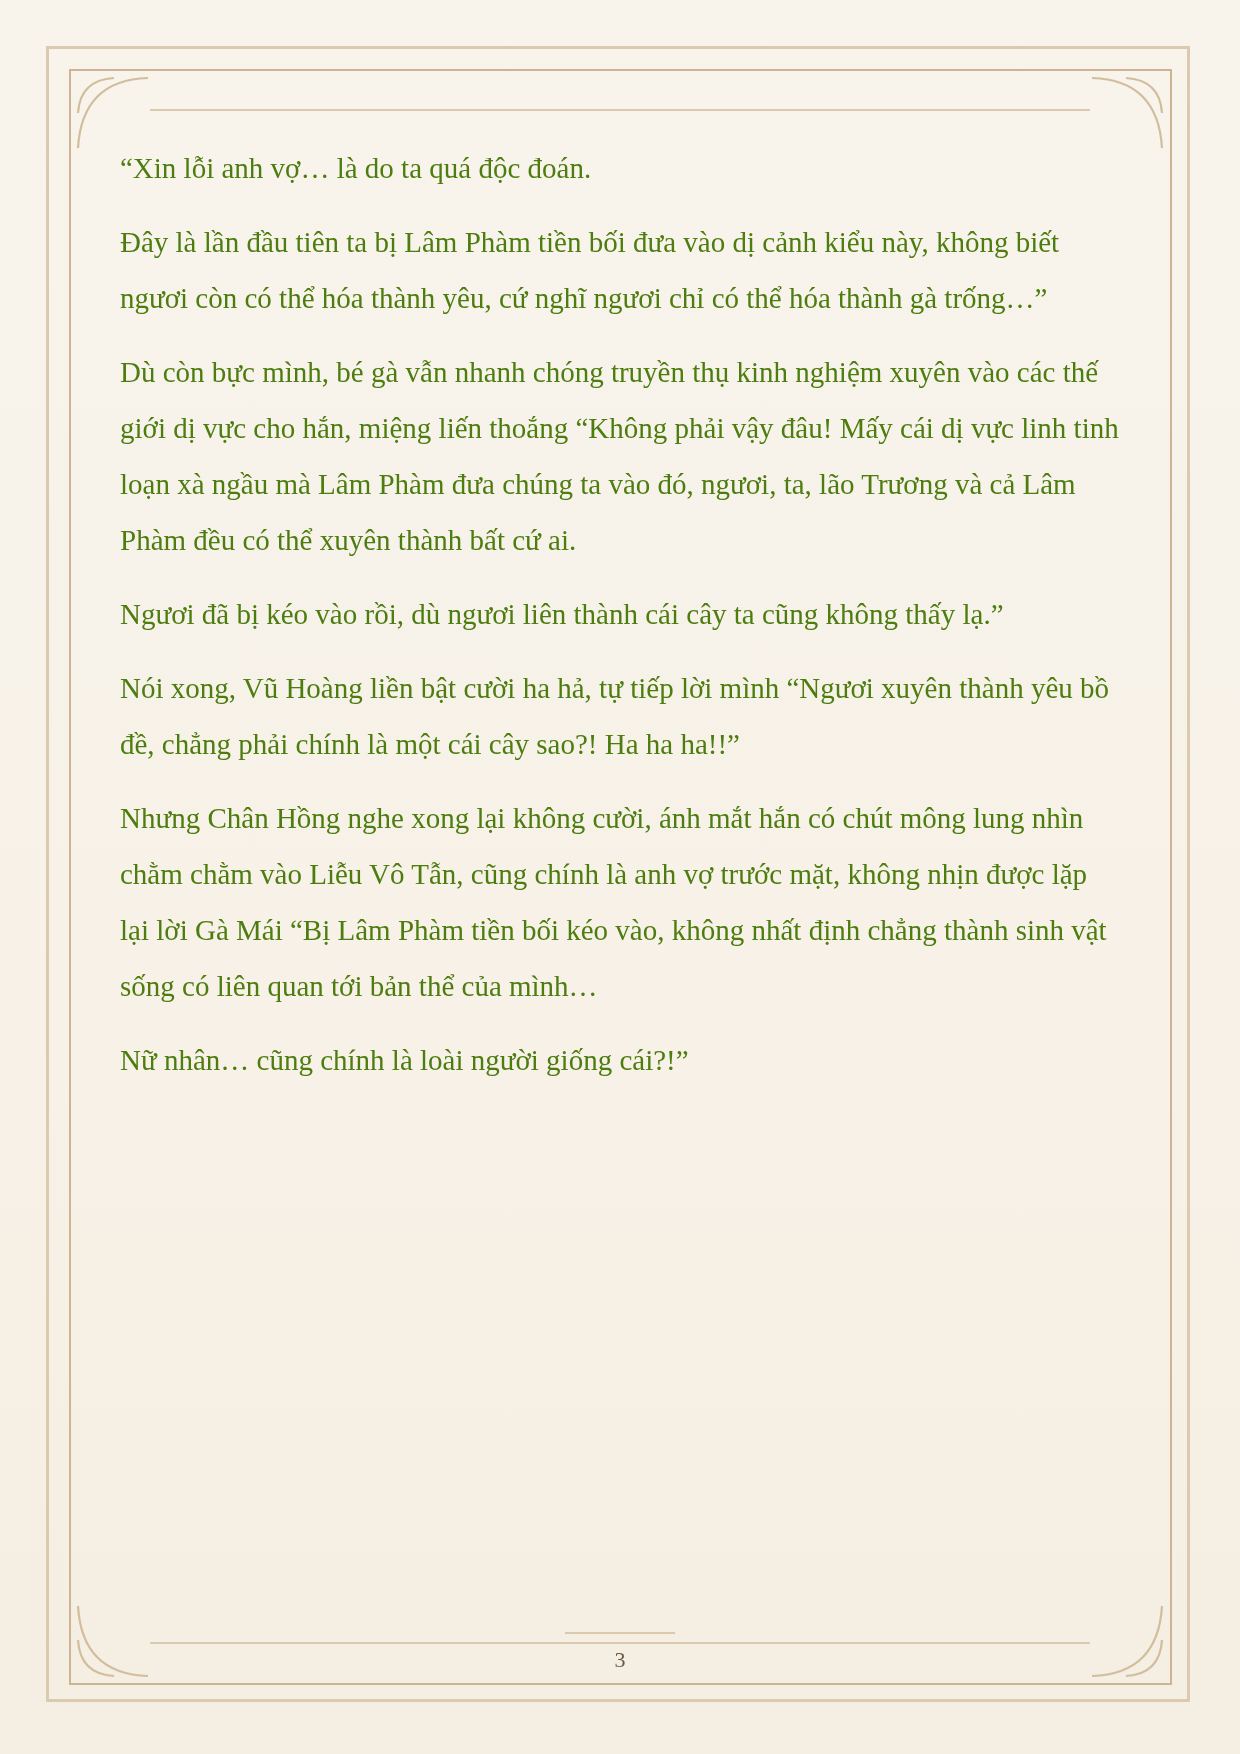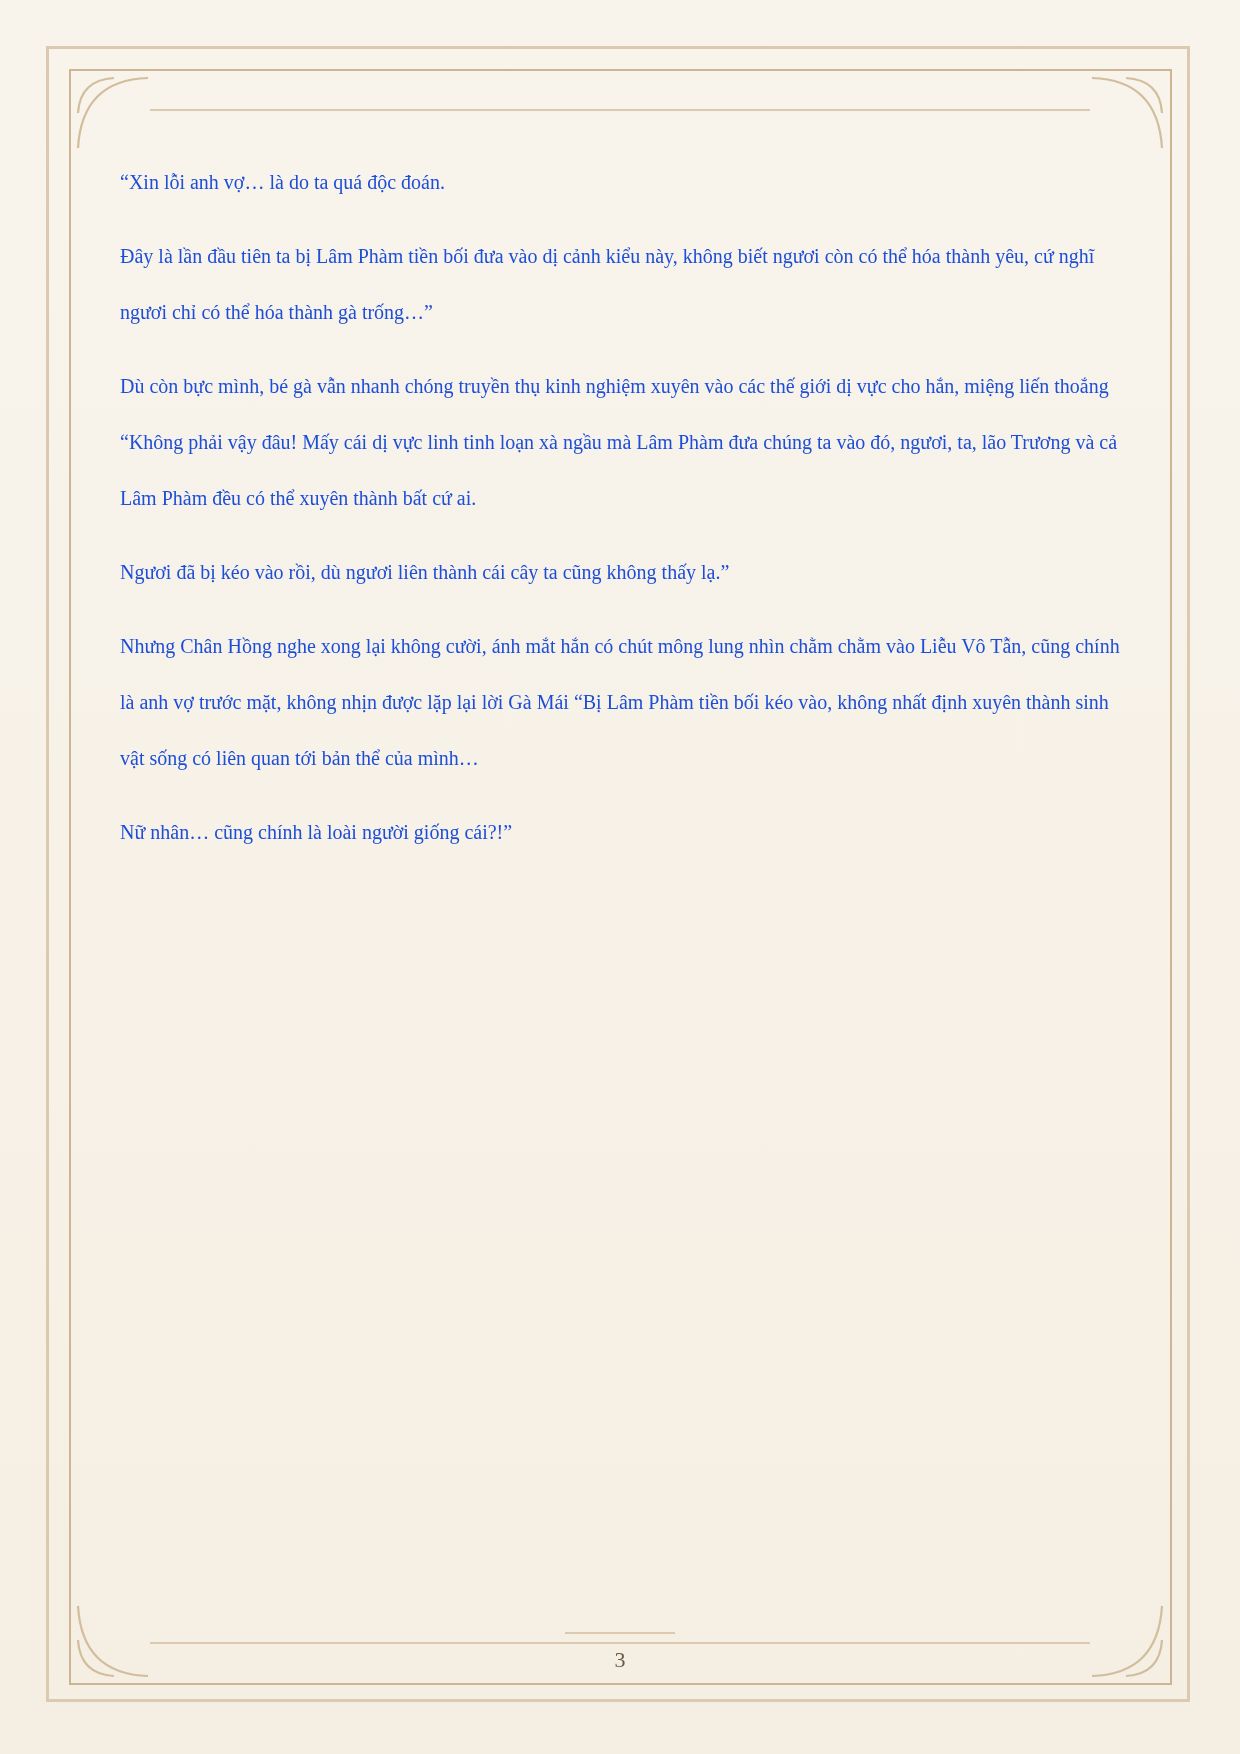--- a/index.html
+++ b/index.html
@@ -36,24 +36,24 @@
       position: absolute;
       left: 0;
       top: 0;
       width: 1240px;
       height: 1754px;
       pointer-events: none;
     }
     .content {
       position: absolute;
       left: 120px;
-      top: 154px;
+      top: 140px;
       width: 1000px;
-      color: #1d4ed8;
-      font-size: 20px;
+      color: #4d7c0f;
+      font-size: 29px;
       line-height: 56px;
     }
     .content p {
       margin: 0 0 18px 0;
       padding: 0;
     }
     .page-number {
       position: absolute;
       left: 0;
       width: 1240px;
@@ -98,17 +98,18 @@
     <line x1="150" y1="1643" x2="1090" y2="1643"></line>
     <line x1="565" y1="1633" x2="675" y2="1633"></line>
   </g>
 </svg>
 
 <div class="content">
   <p>“Xin lỗi anh vợ… là do ta quá độc đoán.</p>
   <p>Đây là lần đầu tiên ta bị Lâm Phàm tiền bối đưa vào dị cảnh kiểu này, không biết ngươi còn có thể hóa thành yêu, cứ nghĩ ngươi chỉ có thể hóa thành gà trống…”</p>
   <p>Dù còn bực mình, bé gà vẫn nhanh chóng truyền thụ kinh nghiệm xuyên vào các thế giới dị vực cho hắn, miệng liến thoắng “Không phải vậy đâu! Mấy cái dị vực linh tinh loạn xà ngầu mà Lâm Phàm đưa chúng ta vào đó, ngươi, ta, lão Trương và cả Lâm Phàm đều có thể xuyên thành bất cứ ai.</p>
   <p>Ngươi đã bị kéo vào rồi, dù ngươi liên thành cái cây ta cũng không thấy lạ.”</p>
-  <p>Nhưng Chân Hồng nghe xong lại không cười, ánh mắt hắn có chút mông lung nhìn chằm chằm vào Liễu Vô Tẫn, cũng chính là anh vợ trước mặt, không nhịn được lặp lại lời Gà Mái “Bị Lâm Phàm tiền bối kéo vào, không nhất định xuyên thành sinh vật sống có liên quan tới bản thể của mình…</p>
+  <p>Nói xong, Vũ Hoàng liền bật cười ha hả, tự tiếp lời mình “Ngươi xuyên thành yêu bồ đề, chẳng phải chính là một cái cây sao?! Ha ha ha!!”</p>
+  <p>Nhưng Chân Hồng nghe xong lại không cười, ánh mắt hắn có chút mông lung nhìn chằm chằm vào Liễu Vô Tẫn, cũng chính là anh vợ trước mặt, không nhịn được lặp lại lời Gà Mái “Bị Lâm Phàm tiền bối kéo vào, không nhất định chẳng thành sinh vật sống có liên quan tới bản thể của mình…</p>
   <p>Nữ nhân… cũng chính là loài người giống cái?!”</p>
 </div>
 
 <div class="page-number">3</div>
 
 </body></html>

